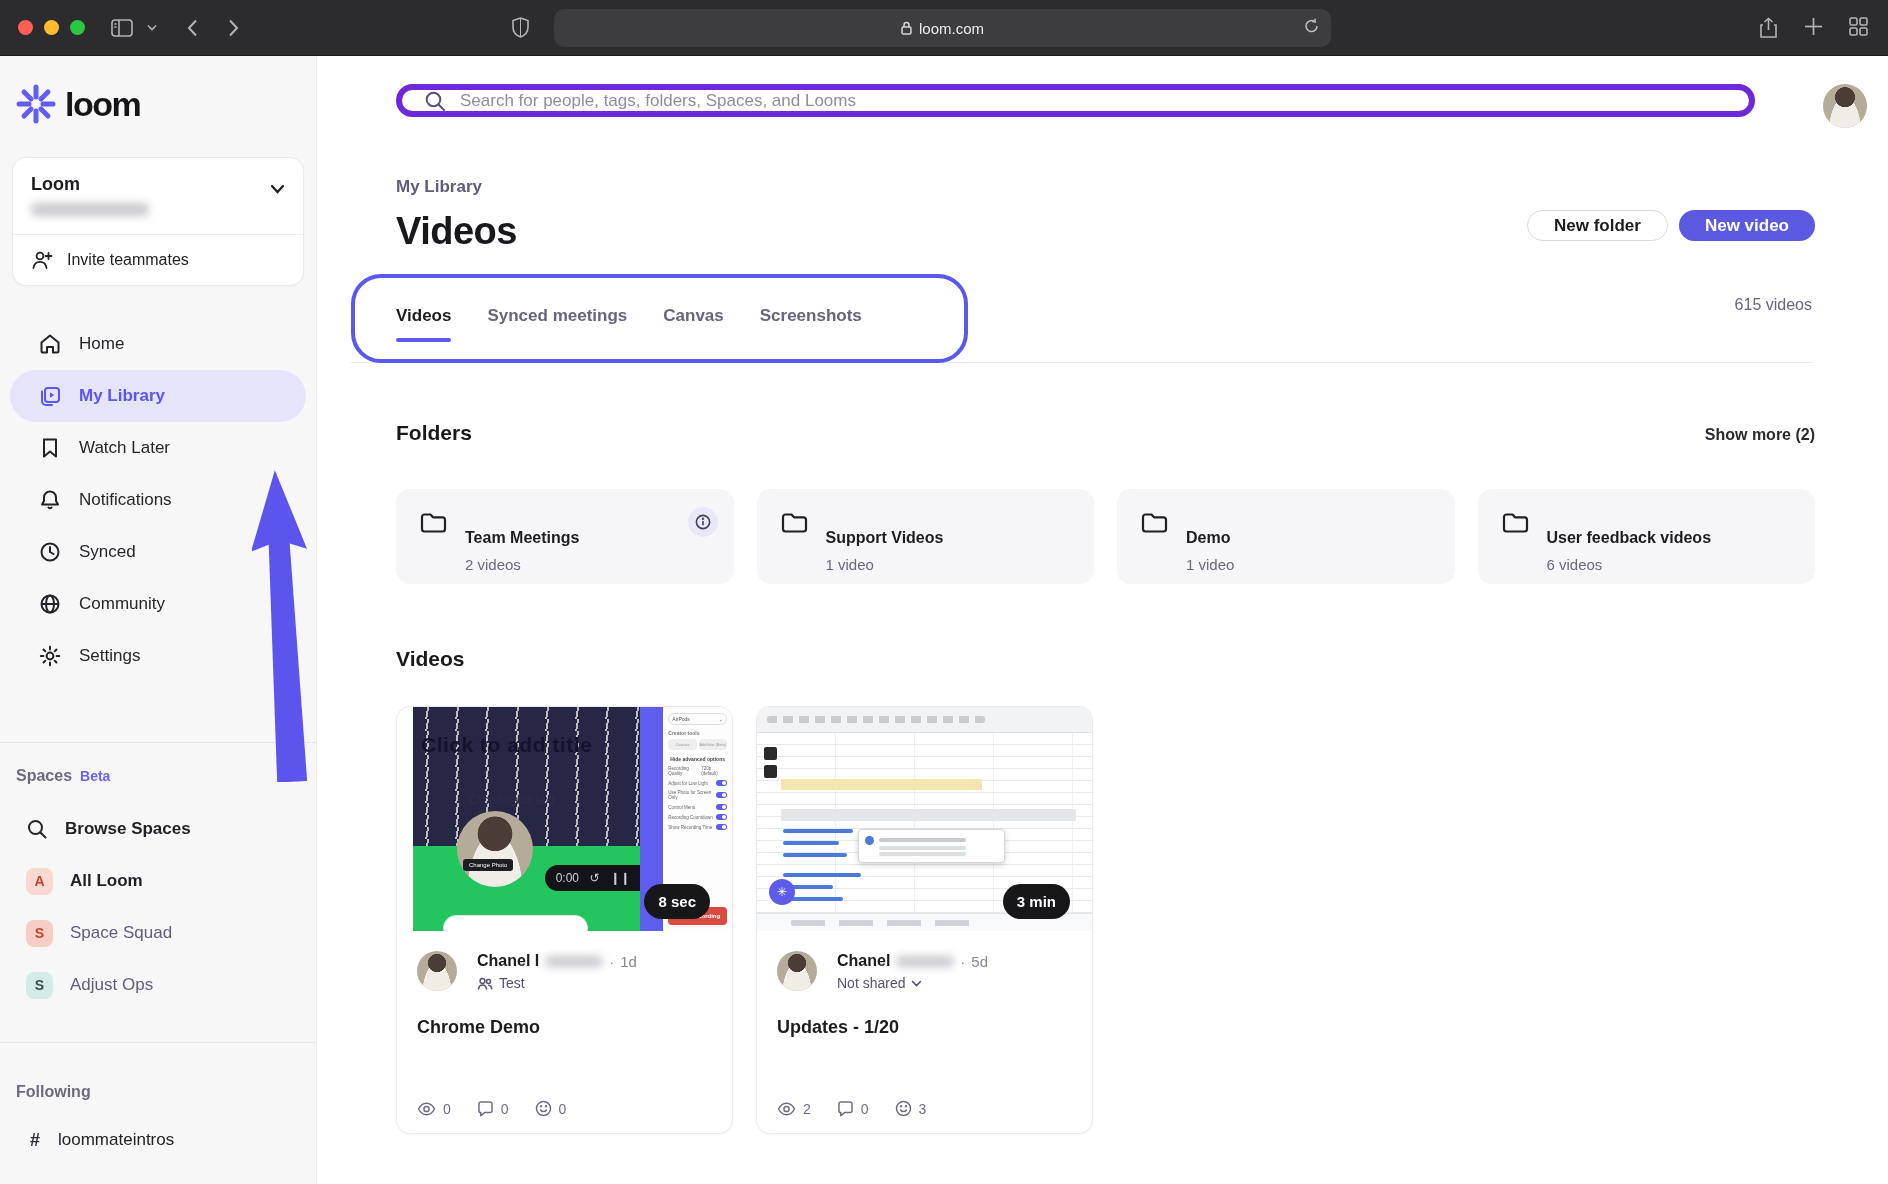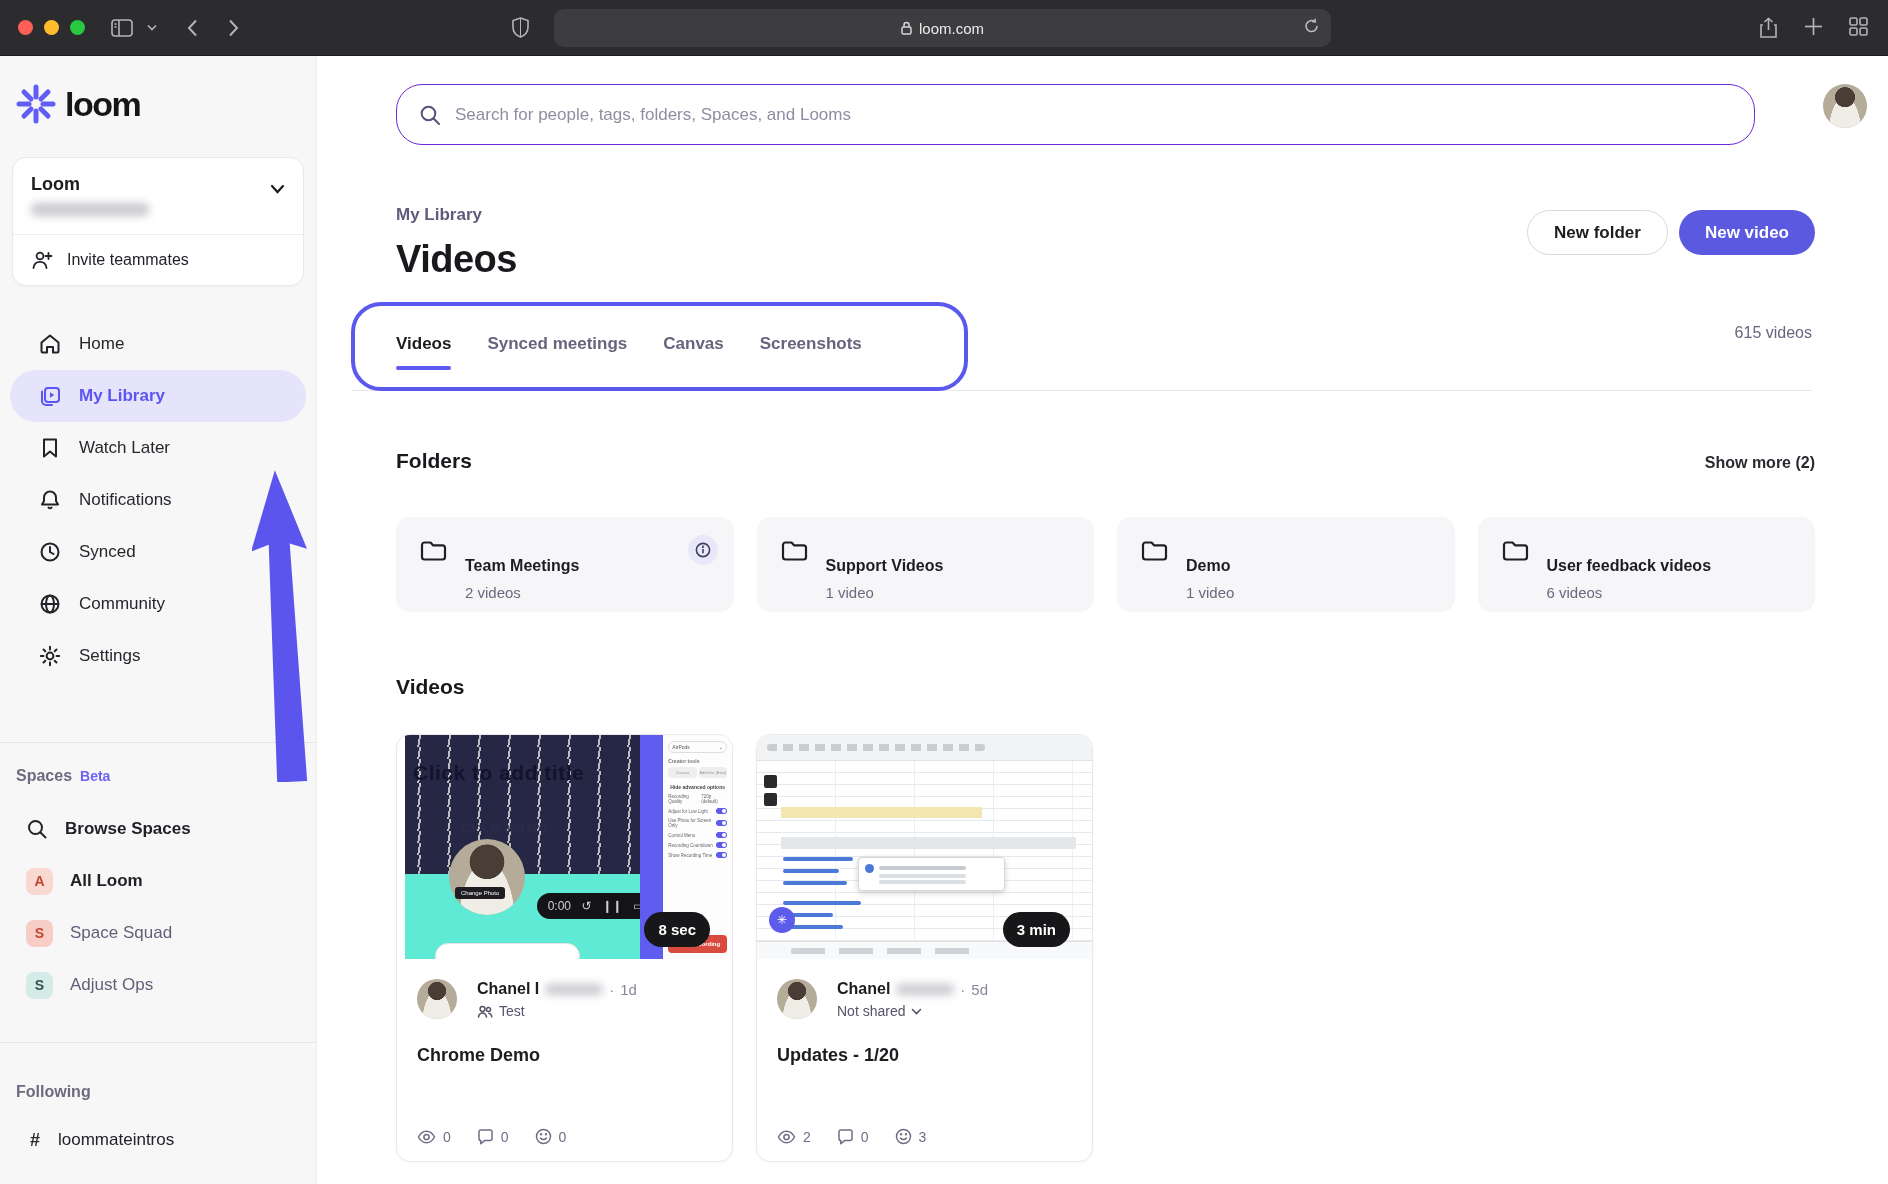--- a/index.html
+++ b/index.html
@@ -73,21 +73,21 @@
   .following { margin-top:40px; }
   .follow-item { display:flex; align-items:center; gap:18px; height:50px; padding-left:30px; font-size:17px; font-weight:500; color:#222229; cursor:pointer; margin-top:14px; }
   .hash { font-size:18px; font-weight:700; color:#2a2a31; }
 
   .annot-arrow { position:absolute; left:252px; top:414px; pointer-events:none; z-index:5; }
 
   
   .main { flex:1; position:relative; padding:28px 73px 0 79px; background:#fff; }
   .search-row { display:flex; align-items:center; }
   .search-pill {
-    width:1359px; height:61px; border:1px solid #6d28d9; border-radius:26px;
+    width:1359px; height:33px; border:6px solid #6d28d9; border-radius:26px;
     display:flex; align-items:center; padding:0 22px; gap:14px; background:#fff;
   }
   .search-pill input {
     border:none; outline:none; flex:1; font-size:17px; color:#3a384e;
     font-family:"Liberation Sans",sans-serif; background:transparent;
   }
   .search-pill input::placeholder { color:#8f8da1; }
   .top-avatar {
     position:absolute; right:21px; top:28px; width:44px; height:44px; border-radius:50%;
     overflow:hidden; cursor:pointer;
@@ -95,21 +95,21 @@
   .portrait {
     width:100%; height:100%;
     background:
       radial-gradient(circle at 50% 30%, #4a3d35 0 26%, transparent 27%),
       radial-gradient(ellipse at 50% 115%, #f0ece6 0 52%, transparent 53%),
       #b4ab99;
   }
   .breadcrumb { margin-top:60px; font-size:17px; font-weight:600; color:#5f5b7a; }
   .page-title { margin-top:13px; font-size:38px; font-weight:700; color:#18181d; letter-spacing:-.5px; }
   .header-actions { position:absolute; right:73px; top:154px; display:flex; gap:11px; }
-  .btn { height:45px; border-radius:24px; font-size:17px; font-weight:600; padding:0 26px; cursor:pointer; font-family:"Liberation Sans",sans-serif; }
+  .btn { height:31px; border-radius:24px; font-size:17px; font-weight:600; padding:0 26px; cursor:pointer; font-family:"Liberation Sans",sans-serif; }
   .btn.outline { background:#fff; border:1px solid #d9d9df; color:#1c1c21; }
   .btn.primary { background:#5a59e0; border:none; color:#fff; }
 
   .tabs-zone { position:relative; height:89px; margin-top:21px; }
   .tabs-underline-row { position:absolute; left:-45px; right:3px; bottom:0; border-bottom:1px solid #e7e7ea; }
   .annotation-box {
     position:absolute; left:-45px; top:0; width:617px; height:89px;
     border:4px solid #5b58ee; border-radius:30px; pointer-events:none; z-index:4;
   }
   .tabs { position:absolute; left:0; top:32px; display:flex; gap:36px; }
@@ -137,21 +137,21 @@
 
   .videos-title { margin-top:63px; font-size:21px; font-weight:700; color:#18181d; }
   .video-grid { display:flex; gap:23px; margin-top:35px; }
   .video-card {
     width:337px; height:428px; border:1px solid #e9e9ee; border-radius:14px; overflow:hidden;
     background:#fff; box-shadow:0 1px 3px rgba(0,0,0,.04); cursor:pointer; position:relative;
   }
   .thumb { height:224px; position:relative; overflow:hidden; }
 
   
-  .t1-left { position:absolute; left:8px; top:0; width:72.5%; height:100%; background:#5eead4; }
+  .t1-left { position:absolute; left:16px; top:0; width:72.5%; height:100%; background:#22c55e; }
   .t1-navy {
     position:absolute; left:0; top:0; width:100%; height:62%; background:#262645;
     background-image:repeating-linear-gradient(100deg, transparent 0 14px, rgba(240,238,230,.75) 14px 16px, transparent 16px 30px);
     background-size:30px 12px;
   }
   .t1-title { position:absolute; left:8px; top:26px; width:96%; font-size:21px; font-weight:800; color:#13132d; letter-spacing:.5px; }
   .t1-sub { position:absolute; left:56px; top:86px; font-size:12px; color:#2d2d4c; }
   .t1-avatar {
     position:absolute; left:44px; top:104px; width:76px; height:76px; border-radius:50%; overflow:hidden;
   }

